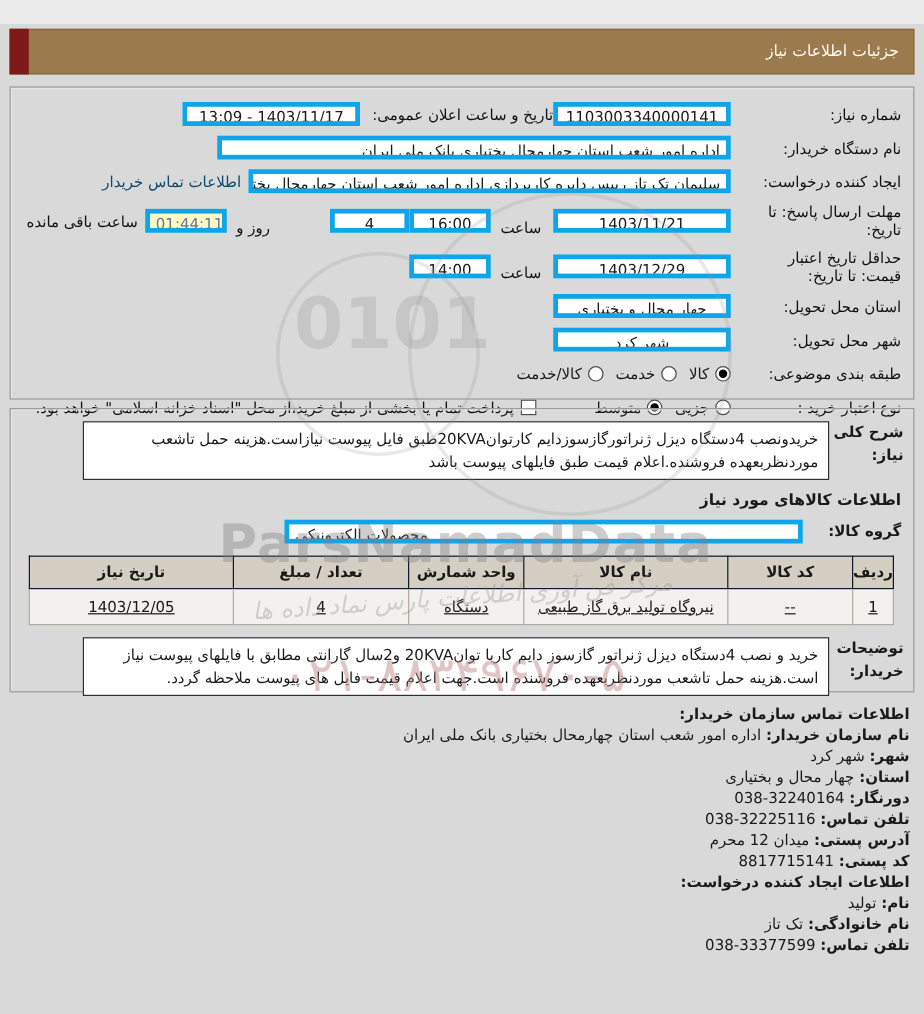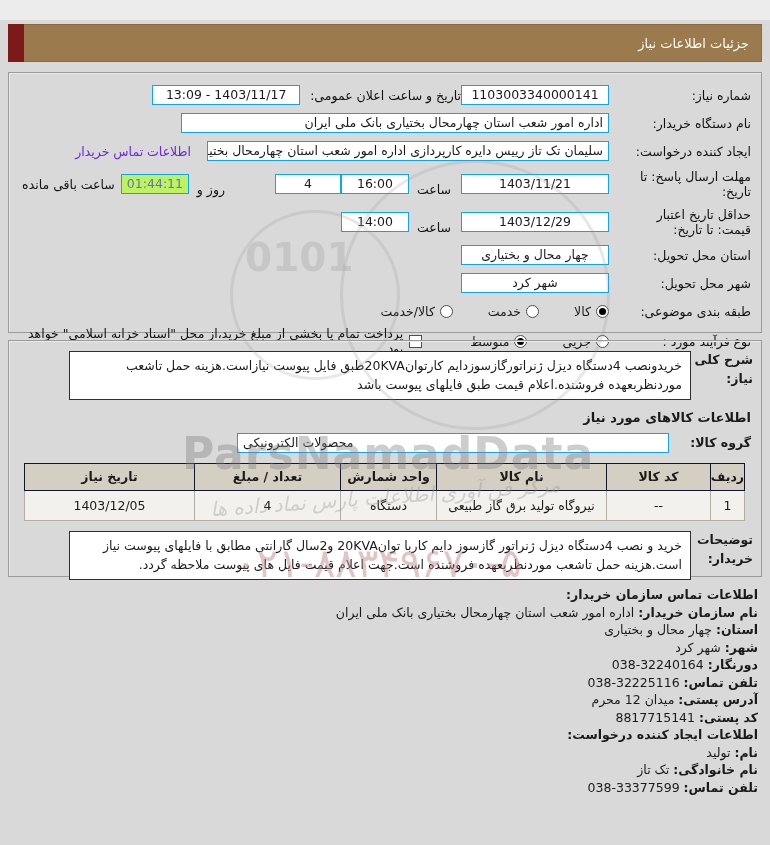--- a/index.html
+++ b/index.html
@@ -31,44 +31,44 @@
     background:transparent;
   }
   .panel1 { top:72px; height:261px; padding:9px 10px 6px; }
   .panel2 { top:340px; height:237px; padding:10px 8px 6px; }
 
   .row { display:flex; align-items:center; min-height:26px; margin-bottom:2px; }
   .lbl { font-size:12.5px; color:#111; line-height:1.2; }
   .lblcol { flex:0 0 142px; }
   .lbl2col { flex:0 0 142px; white-space:pre-line; }
   .field {
-    background:#fff; border:1px solid #0ea5e9; height:20px; line-height:18px;
+    background:#fff; border:4px solid #0ea5e9; height:20px; line-height:18px;
     font-size:12.5px; padding:0 5px; overflow:hidden; white-space:nowrap;
   }
   .center { text-align:center; }
   .ltr { direction:ltr; unicode-bidi:isolate; }
   .w148 { width:148px; }
   .w68 { width:68px; }
   .w66 { width:66px; }
   .gap40 { margin-left:40px; }
   .mid { margin:10px 10px 0 8px; }
 
-  .link { color:#6d28d9; font-size:12.5px; margin-right:16px; cursor:pointer; }
-  .countdown { background:#bef264; color:#64779c; }
+  .link { color:#0c4a6e; font-size:12.5px; margin-right:6px; cursor:pointer; }
+  .countdown { background:#fef9c3; color:#64779c; }
 
   .bigfield { width:428px; text-align:right; }
   .creatorfield { width:402px; text-align:right; }
 
   
   .radio {
     display:inline-block; width:13px; height:13px; border-radius:50%;
     border:1px solid #4e4e4e; background:#fff; position:relative; margin-left:5px; flex:none; cursor:pointer;
   }
   .radio.on::after { content:""; position:absolute; inset:2px; border-radius:50%; background:#000; }
-  .radio-label { font-size:12.5px; margin-left:35px; }
+  .radio-label { font-size:12.5px; margin-left:10px; }
   .checkbox {
     display:inline-block; width:13px; height:13px; border:1px solid #4e4e4e;
     background:#fff; margin-left:6px; flex:none; cursor:pointer;
   }
 
   
   .descrow { display:flex; align-items:flex-start; }
   .desclbl { flex:0 0 62px; font-weight:bold; font-size:12.5px; line-height:1.5; white-space:pre-line; }
   .descbox {
     flex:1; margin-left:52px; border:1px solid #2e2e2e; background:#fff;
@@ -81,33 +81,33 @@
   .grouplbl { flex:0 0 82px; font-weight:bold; font-size:12.5px; }
   .groupfield { width:432px; text-align:left; }
 
   table.goods { border-collapse:collapse; margin:10px 8px 0; table-layout:fixed; width:720px; }
   table.goods th {
     background:#d5cec2; border:1px solid #0f172a; font-size:12.5px; font-weight:bold;
     height:27px; text-align:center;
   }
   table.goods td {
     background:#f2f1ee; border:1px solid #b3aca0; font-size:12.5px;
-    height:30px; text-align:center;
+    height:30px; text-align:center;text-decoration:underline;
   }
 
   
   .contact { position:absolute; top:586px; right:12px; left:12px; font-size:12.5px; line-height:17.5px; }
   .contact .chead { font-weight:bold; }
   .contact b { font-weight:bold; }
 
   
   .wm { position:absolute; pointer-events:none; z-index:6; }
   .wm-circle { border:3px solid rgba(150,150,150,.22); border-radius:50%; }
   .wm-brand { font-size:44px; font-weight:bold; color:rgba(130,130,130,.40); letter-spacing:1px; direction:ltr; font-family:"DejaVu Sans",sans-serif; }
-  .wm-bits { font-size:39px; font-weight:bold; color:rgba(150,150,150,.28); direction:ltr; }
+  .wm-bits { font-size:59px; font-weight:bold; color:rgba(150,150,150,.28); direction:ltr; }
   .wm-script { font-size:20px; font-style:italic; color:rgba(140,140,140,.35); transform:rotate(-4deg); }
   .wm-phone { font-size:40px; font-weight:normal; color:rgba(196,140,140,.50); direction:ltr; letter-spacing:2px; }
 
   .content { position:relative; z-index:1; }
 </style>
 </head>
 <body>
 
 <div class="content">
   <div class="topstrip"></div>
@@ -171,21 +171,21 @@
       <span class="lbl lblcol">طبقه بندی موضوعی:</span>
       <span class="radio on"></span>
       <span class="radio-label">کالا</span>
       <span class="radio"></span>
       <span class="radio-label">خدمت</span>
       <span class="radio"></span>
       <span class="radio-label">کالا/خدمت</span>
     </div>
 
     <div class="row">
-      <span class="lbl lblcol">نوع فرآیند مورد :</span>
+      <span class="lbl lblcol">نوع اعتبار خرید :</span>
       <span class="radio"></span>
       <span class="radio-label">جزیی</span>
       <span class="radio on"></span>
       <span class="radio-label" style="margin-left:48px;">متوسط</span>
       <span class="checkbox"></span>
       <span class="lbl">پرداخت تمام یا بخشی از مبلغ خرید،از محل "اسناد خزانه اسلامی" خواهد بود.</span>
     </div>
   </div>
 
   <div class="panel panel2">
@@ -237,22 +237,22 @@
     <div class="descrow" style="margin-top:10px;">
       <span class="desclbl">توضیحات
 خریدار:</span>
       <div class="descbox">خرید و نصب 4دستگاه دیزل ژنراتور گازسوز دایم کاربا توان20KVA و2سال گارانتی مطابق با فایلهای پیوست نیاز است.هزینه حمل تاشعب موردنظربعهده فروشنده است.جهت اعلام قیمت فایل های پیوست ملاحظه گردد.</div>
     </div>
   </div>
 
   <div class="contact">
     <div class="chead">اطلاعات تماس سازمان خریدار:</div>
     <div><b>نام سازمان خریدار:</b> <span>اداره امور شعب استان چهارمحال بختیاری بانک ملی ایران</span></div>
+    <div><b>شهر:</b> <span>شهر کرد</span></div>
     <div><b>استان:</b> <span>چهار محال و بختیاری</span></div>
-    <div><b>شهر:</b> <span>شهر کرد</span></div>
     <div><b>دورنگار:</b> <span class="ltr">038-32240164</span></div>
     <div><b>تلفن تماس:</b> <span class="ltr">038-32225116</span></div>
     <div><b>آدرس پستی:</b> <span>میدان 12 محرم</span></div>
     <div><b>کد پستی:</b> <span class="ltr">8817715141</span></div>
     <div class="chead">اطلاعات ایجاد کننده درخواست:</div>
     <div><b>نام:</b> <span>تولید</span></div>
     <div><b>نام خانوادگی:</b> <span>تک تاز</span></div>
     <div><b>تلفن تماس:</b> <span class="ltr">038-33377599</span></div>
   </div>
 </div>

